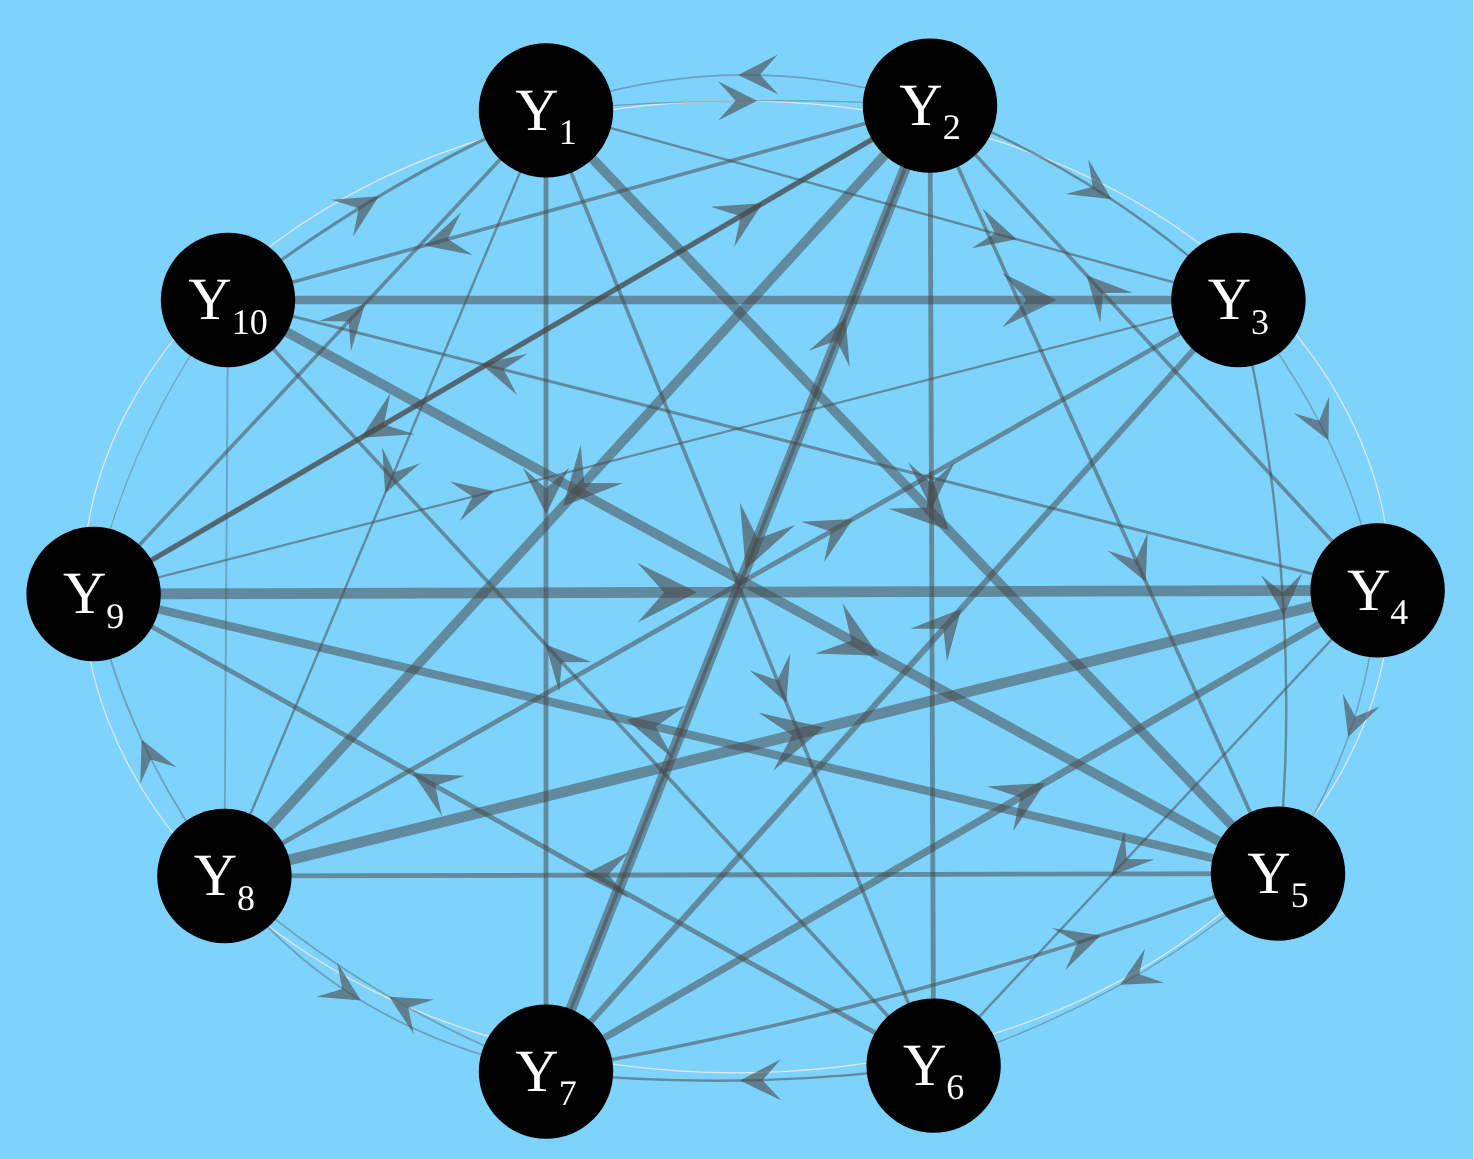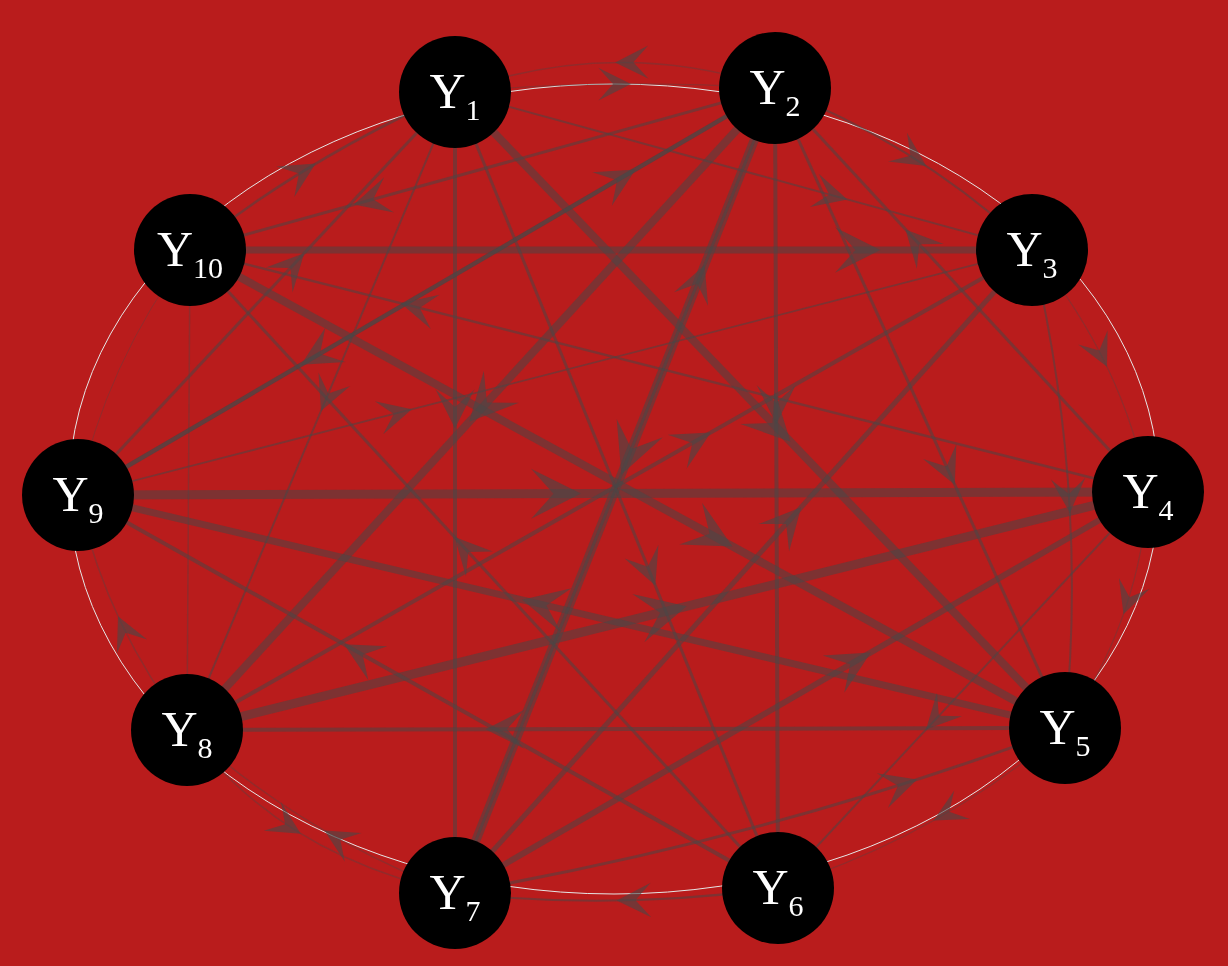--- a/index.html
+++ b/index.html
@@ -1,17 +1,17 @@
 <!DOCTYPE html>
 <html><head>
 <meta charset="utf-8">
 <style>
   html,body{margin:0;padding:0;background:#ffffff;}
   body{font-family:"Liberation Serif", serif;}
-  .stage{position:relative;width:1228px;height:966px;background:#b91c1c;overflow:hidden;}
+  .stage{position:relative;width:1228px;height:966px;background:#7dd3fc;overflow:hidden;}
   svg{display:block;}
   .node-label{font-family:"Liberation Serif","DejaVu Serif",serif;fill:#ffffff;}
 </style>
 </head>
 <body>
 
 <div class="stage">
   <svg id="gsvg" width="1228" height="966" viewBox="0 0 1228 966" xmlns="http://www.w3.org/2000/svg">
       <ellipse cx="614" cy="489" rx="545" ry="405" fill="none" stroke="#e6e6e6" stroke-width="1"></ellipse>
       <g>

